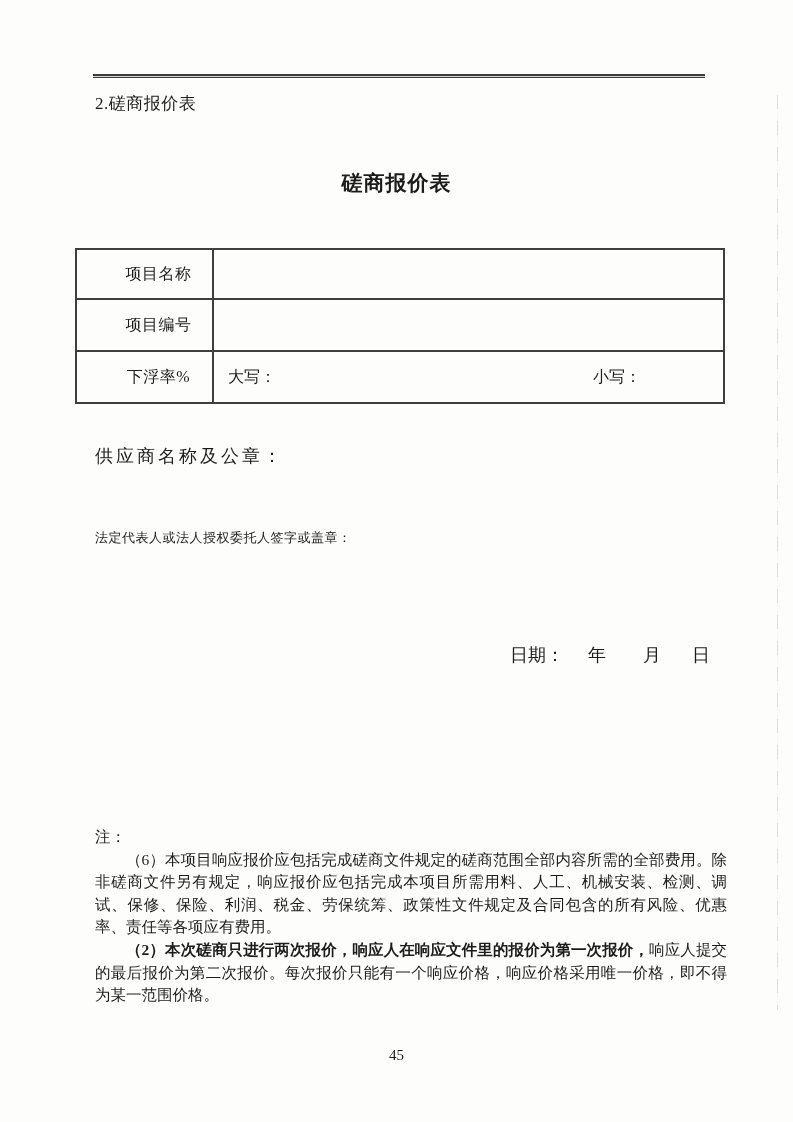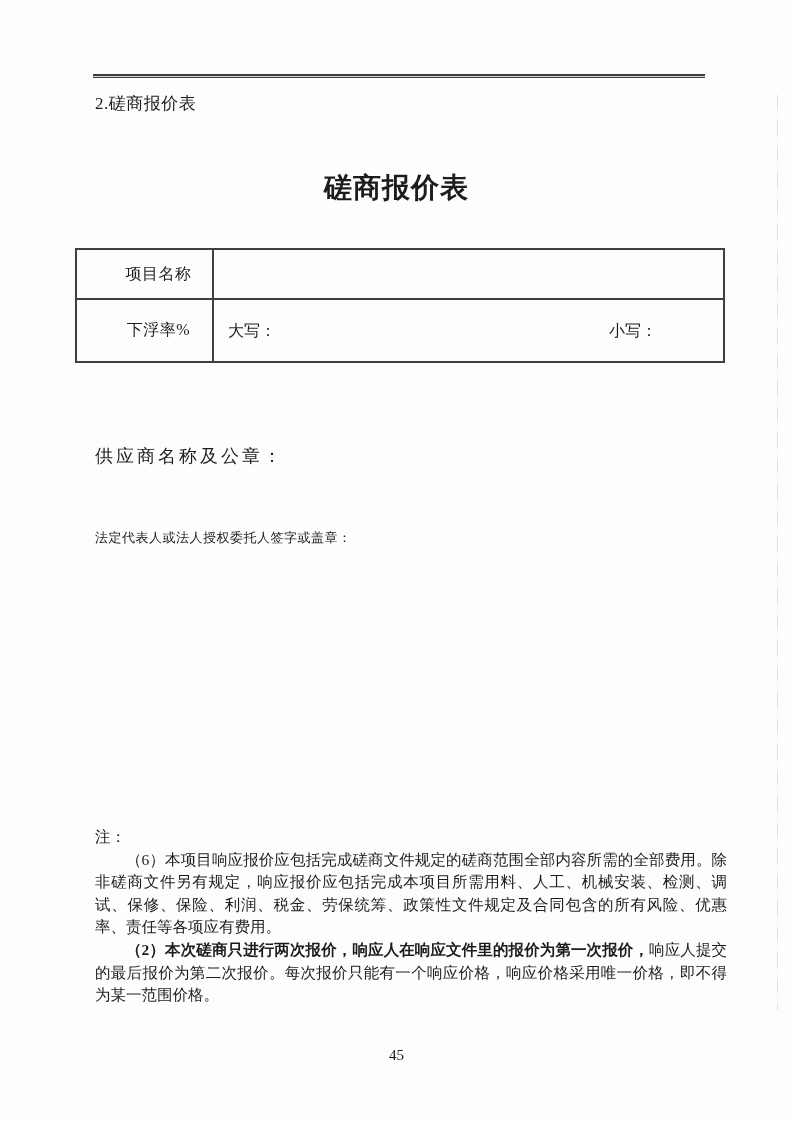--- a/index.html
+++ b/index.html
@@ -29,21 +29,21 @@
     font-size: 17px;
     letter-spacing: 0.5px;
     white-space: nowrap;
   }
 
   .doc-title {
     position: absolute;
     left: 0; right: 0; top: 169px;
     margin: 0;
     text-align: center;
-    font-size: 28px;
+    font-size: 21px;
     font-weight: bold;
     letter-spacing: 1px;
   }
 
   
   .quote-table {
     position: absolute;
     left: 75px; top: 248px;
     width: 650px;
     border-collapse: collapse;
@@ -57,24 +57,24 @@
     text-align: center;
   }
   .quote-table .label-cell {
     width: 107px;
     text-align: center;
     letter-spacing: 0.5px;
     padding-left: 28px;
   }
   .row-1 { height: 50px; }
   .row-2 { height: 52px; }
-  .row-3 { height: 63px; }
+  .row-3 { height: 52px; }
   .rate-cell { position: relative; }
   .rate-words { position: absolute; left: 14px; top: 50%; transform: translateY(-50%); }
-  .rate-figures { position: absolute; left: 395px; top: 50%; transform: translateY(-50%); }
+  .rate-figures { position: absolute; left: 379px; top: 50%; transform: translateY(-50%); }
 
   
   .supplier-label {
     position: absolute;
     left: 95px; top: 444px;
     font-size: 18px;
     letter-spacing: 3px;
     white-space: nowrap;
   }
   .legalrep-label {
@@ -137,34 +137,41 @@
   <div class="section-heading">2.磋商报价表</div>
 
   <h1 class="doc-title">磋商报价表</h1>
 
   <table class="quote-table">
     <tbody>
         <tr class="row-1">
       <td class="label-cell">项目名称</td>
       <td class="value-cell"></td>
     </tr>
+    <tr class="row-2">
+      <td class="label-cell">项目编号</td>
+      <td class="value-cell"></td>
+    </tr>
     <tr class="row-3">
       <td class="label-cell">下浮率%</td>
       <td class="value-cell rate-cell">
         <span class="rate-words">大写：</span>
         <span class="rate-figures">小写：</span>
       </td>
     </tr>
   </tbody>
     </table>
 
   <div class="supplier-label">供应商名称及公章：</div>
 
   <div class="legalrep-label">法定代表人或法人授权委托人签字或盖章：</div>
 
+  <div class="date-line">
+    <span>日期：</span><span class="gap-year">年</span><span class="gap-month">月</span><span class="gap-day">日</span>
+  </div>
 
   <div class="notes">
     <p class="notes-heading">注：</p>
     <p>
       <span>（6）本项目响应报价应包括完成磋商文件规定的磋商范围全部内容所需的全部费用。除非磋商文件另有规定，响应报价应包括完成本项目所需用料、人工、机械安装、检测、调试、保修、保险、利润、税金、劳保统筹、政策性文件规定及合同包含的所有风险、优惠率、责任等各项应有费用。</span>
     </p>
     <p>
       <span class="bold-run">（2）本次磋商只进行两次报价，响应人在响应文件里的报价为第一次报价，</span><span>响应人提交的最后报价为第二次报价。每次报价只能有一个响应价格，响应价格采用唯一价格，即不得为某一范围价格。</span>
     </p>
   </div>

